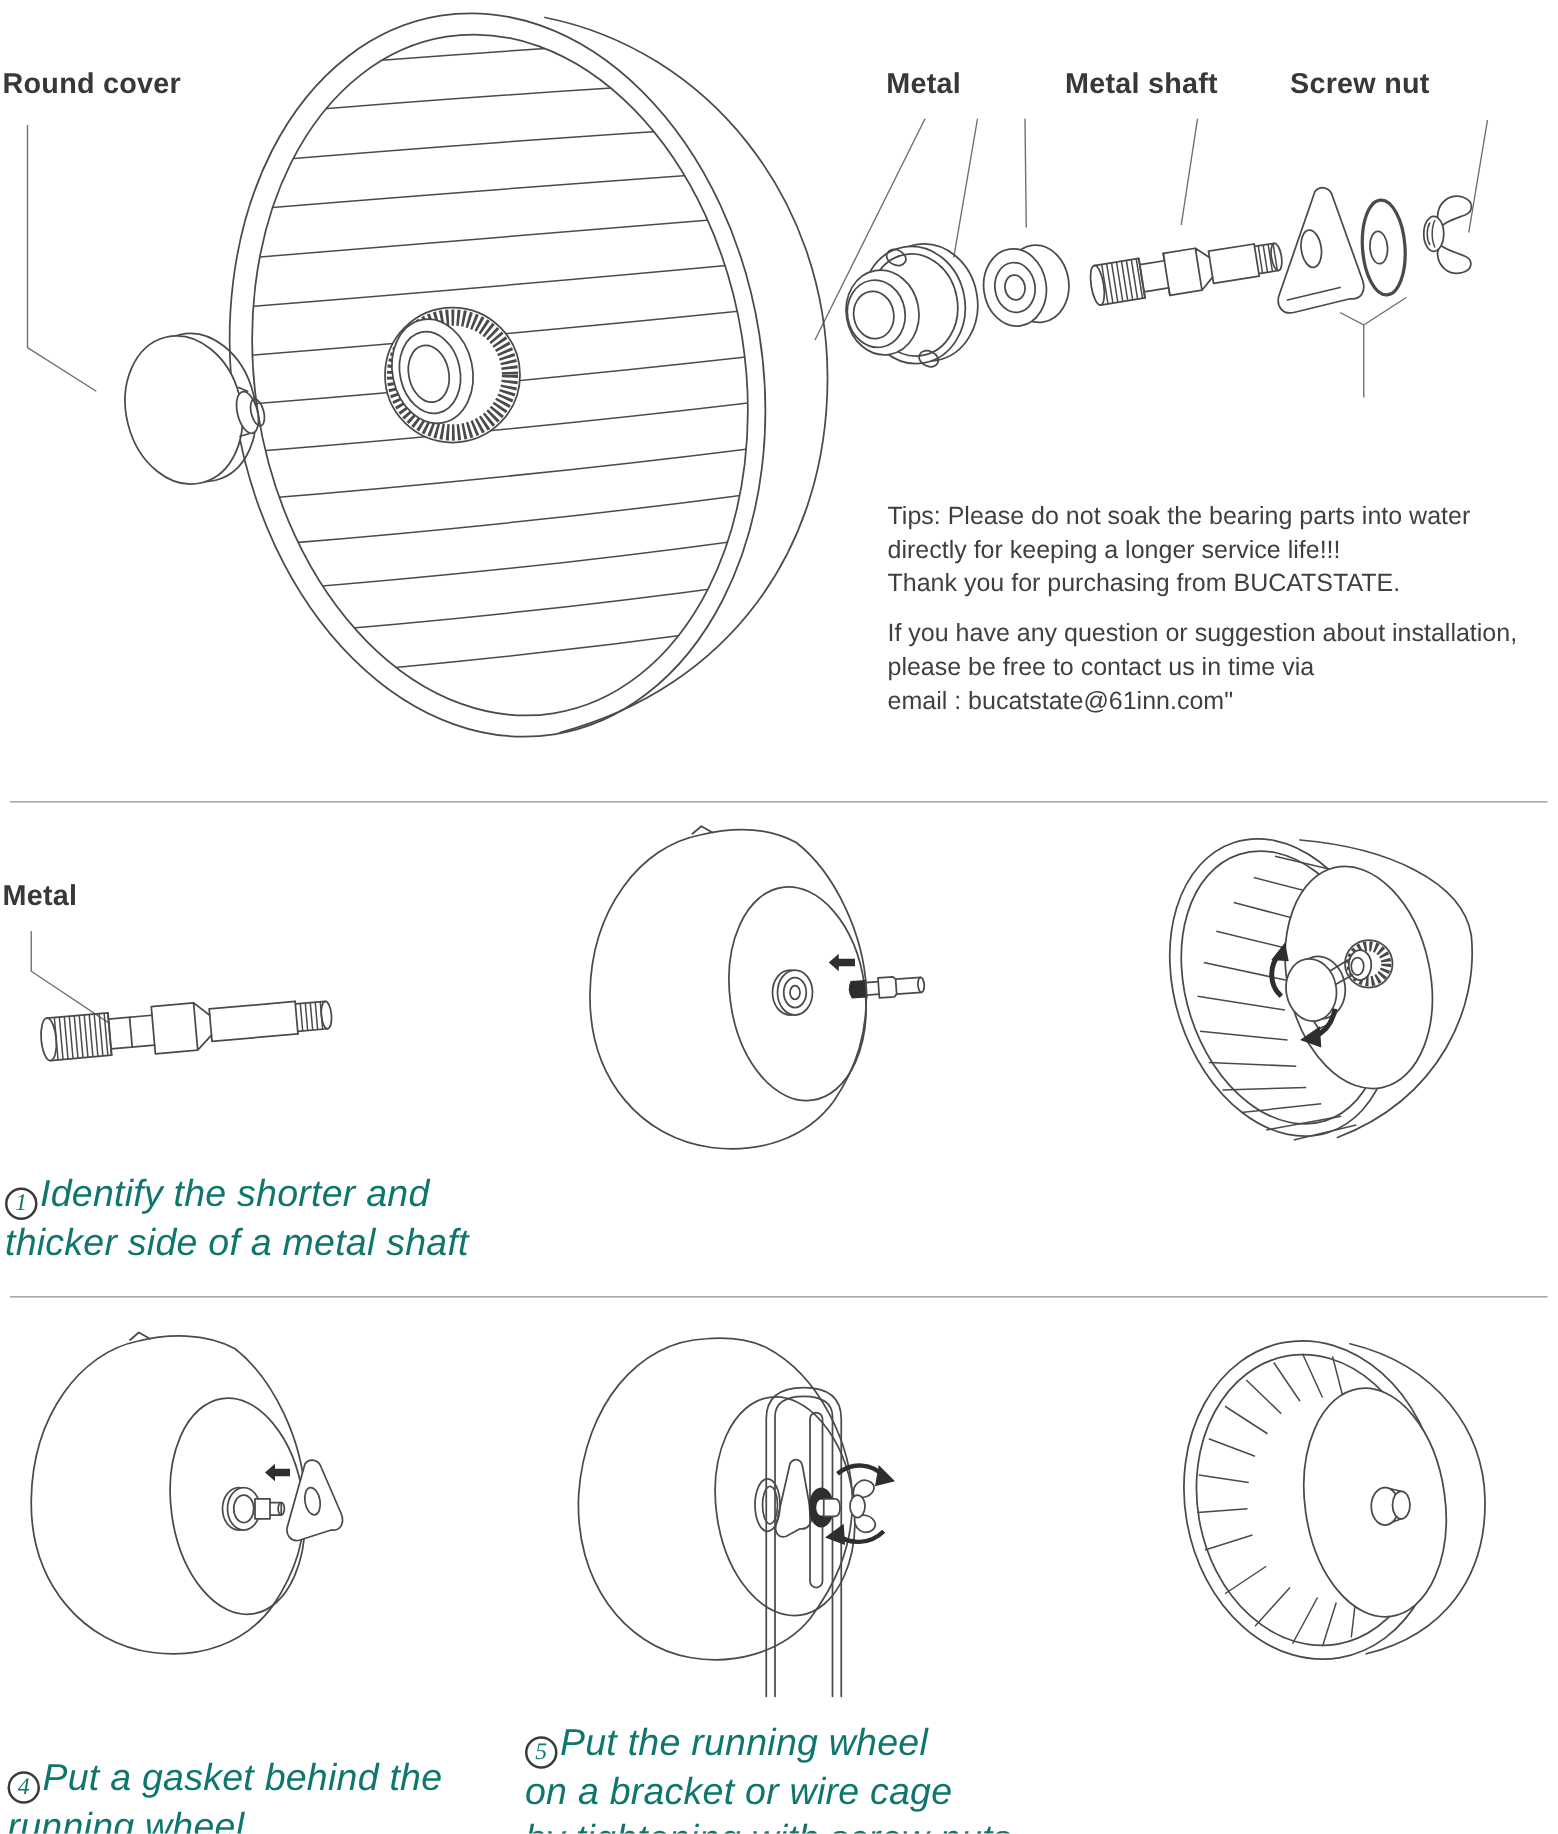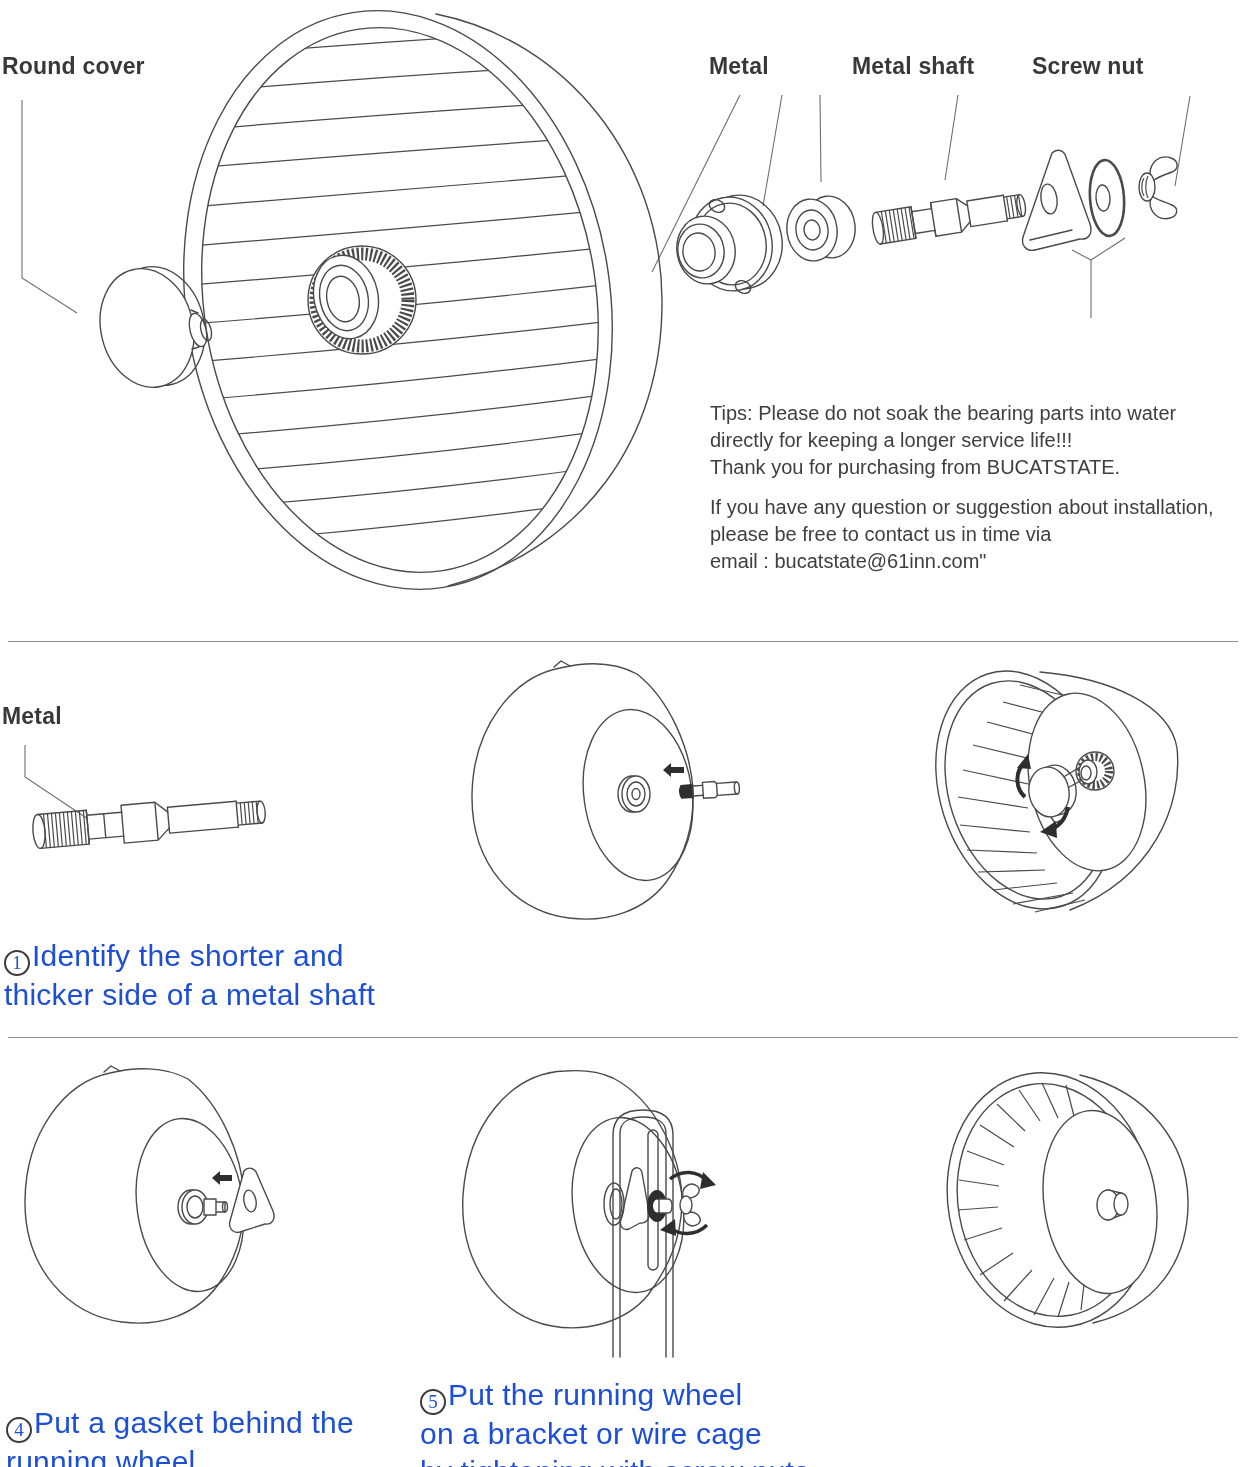--- a/index.html
+++ b/index.html
@@ -6,21 +6,21 @@
   .page{
     position:relative;width:1246px;height:1467px;background:#fff;overflow:hidden;
     font-family:"Liberation Sans","DejaVu Sans",sans-serif;color:#3b3b3b;
   }
   .art{position:absolute;}
   .plabel{position:absolute;font-weight:bold;font-size:23px;letter-spacing:.2px;color:#383838;white-space:nowrap;}
   .tips{position:absolute;left:710px;top:400px;width:548px;color:#3f3f3f;}
   .tips p{margin:0;font-size:20px;line-height:27px;white-space:pre-line;}
   .tips p + p{margin-top:13px;}
   .divider{position:absolute;left:8px;width:1230px;height:0;border-top:1px solid #8f8f8f;}
-  .caption{position:absolute;font-size:30px;line-height:38px;color:#1d4ed8;letter-spacing:.2px;}
+  .caption{position:absolute;font-size:30px;line-height:38px;color:#0f766e;letter-spacing:.2px;font-style:italic;}
   .ctext{white-space:pre-line;}
   .circ{
     display:inline-flex;align-items:center;justify-content:center;
     width:26px;height:26px;border:2px solid #3b3b3b;border-radius:50%;
     font-family:"Liberation Serif","DejaVu Serif",serif;font-size:19px;line-height:1;
     vertical-align:-3px;margin-right:2px;box-sizing:border-box;
   }
   
   .s{stroke:#4a4a4a;stroke-width:1.4;fill:none;stroke-linecap:round;stroke-linejoin:round;}
   .sw{stroke:#4a4a4a;stroke-width:1.4;fill:#fff;stroke-linecap:round;stroke-linejoin:round;}

